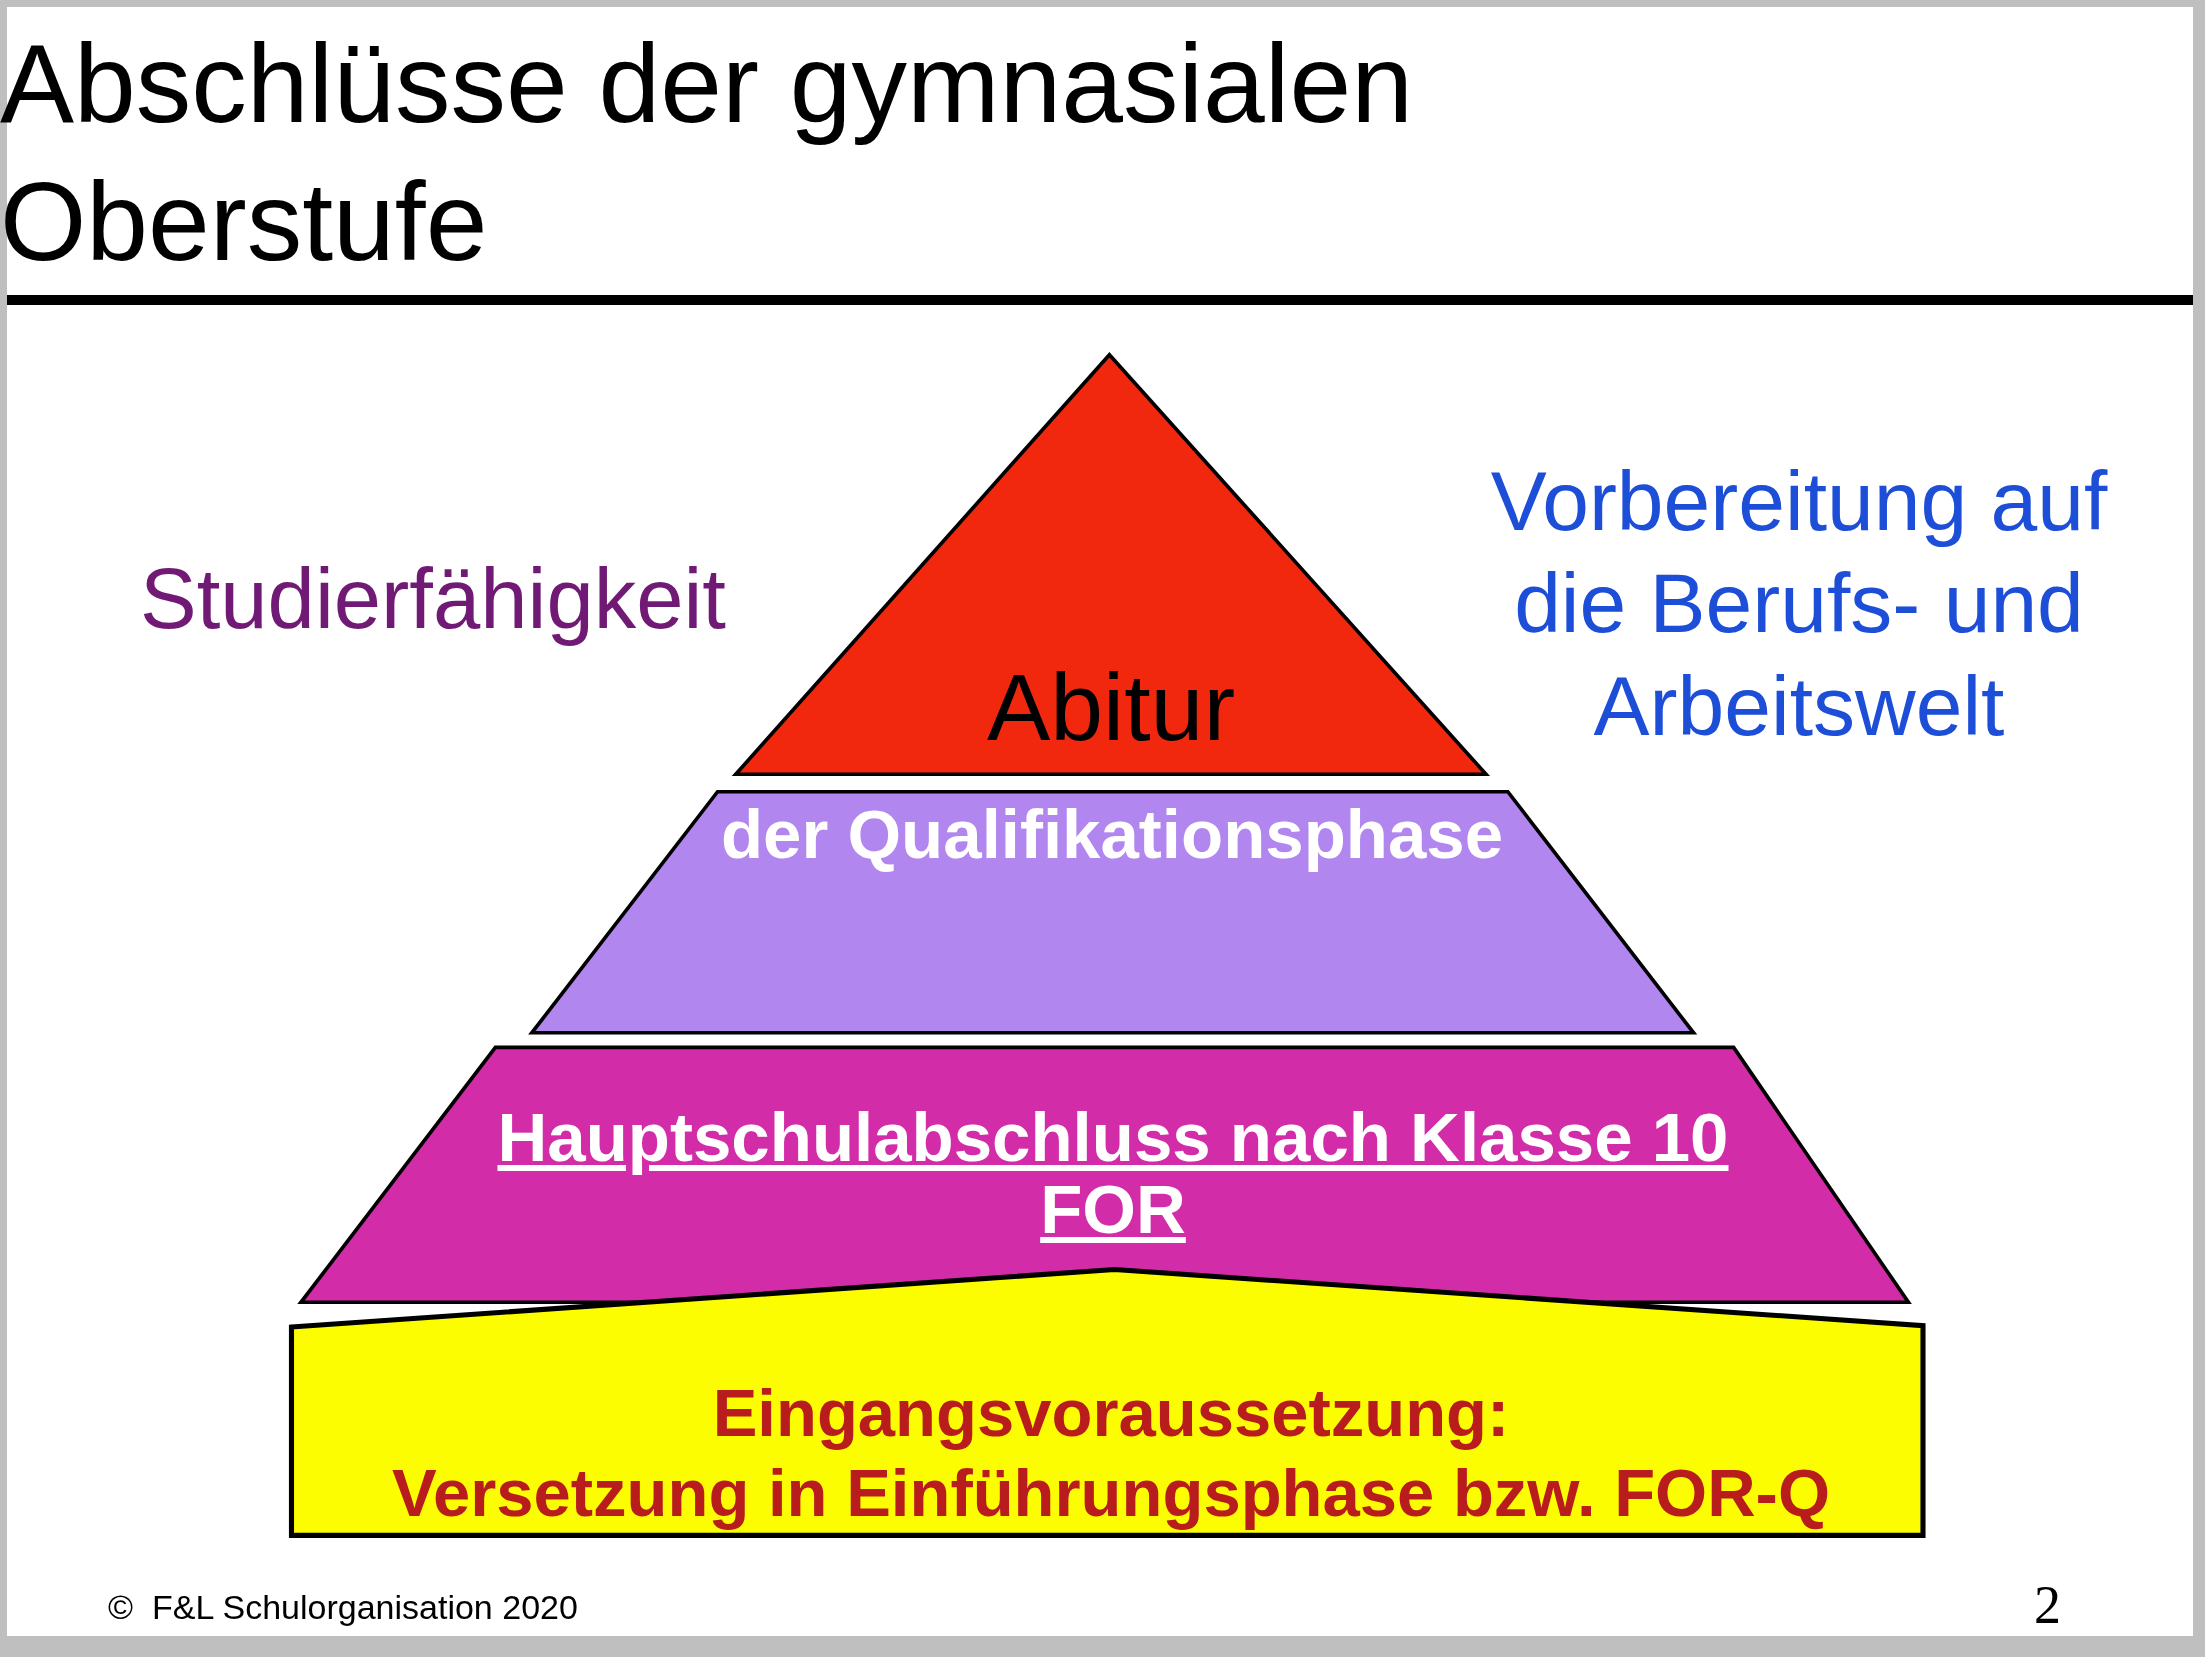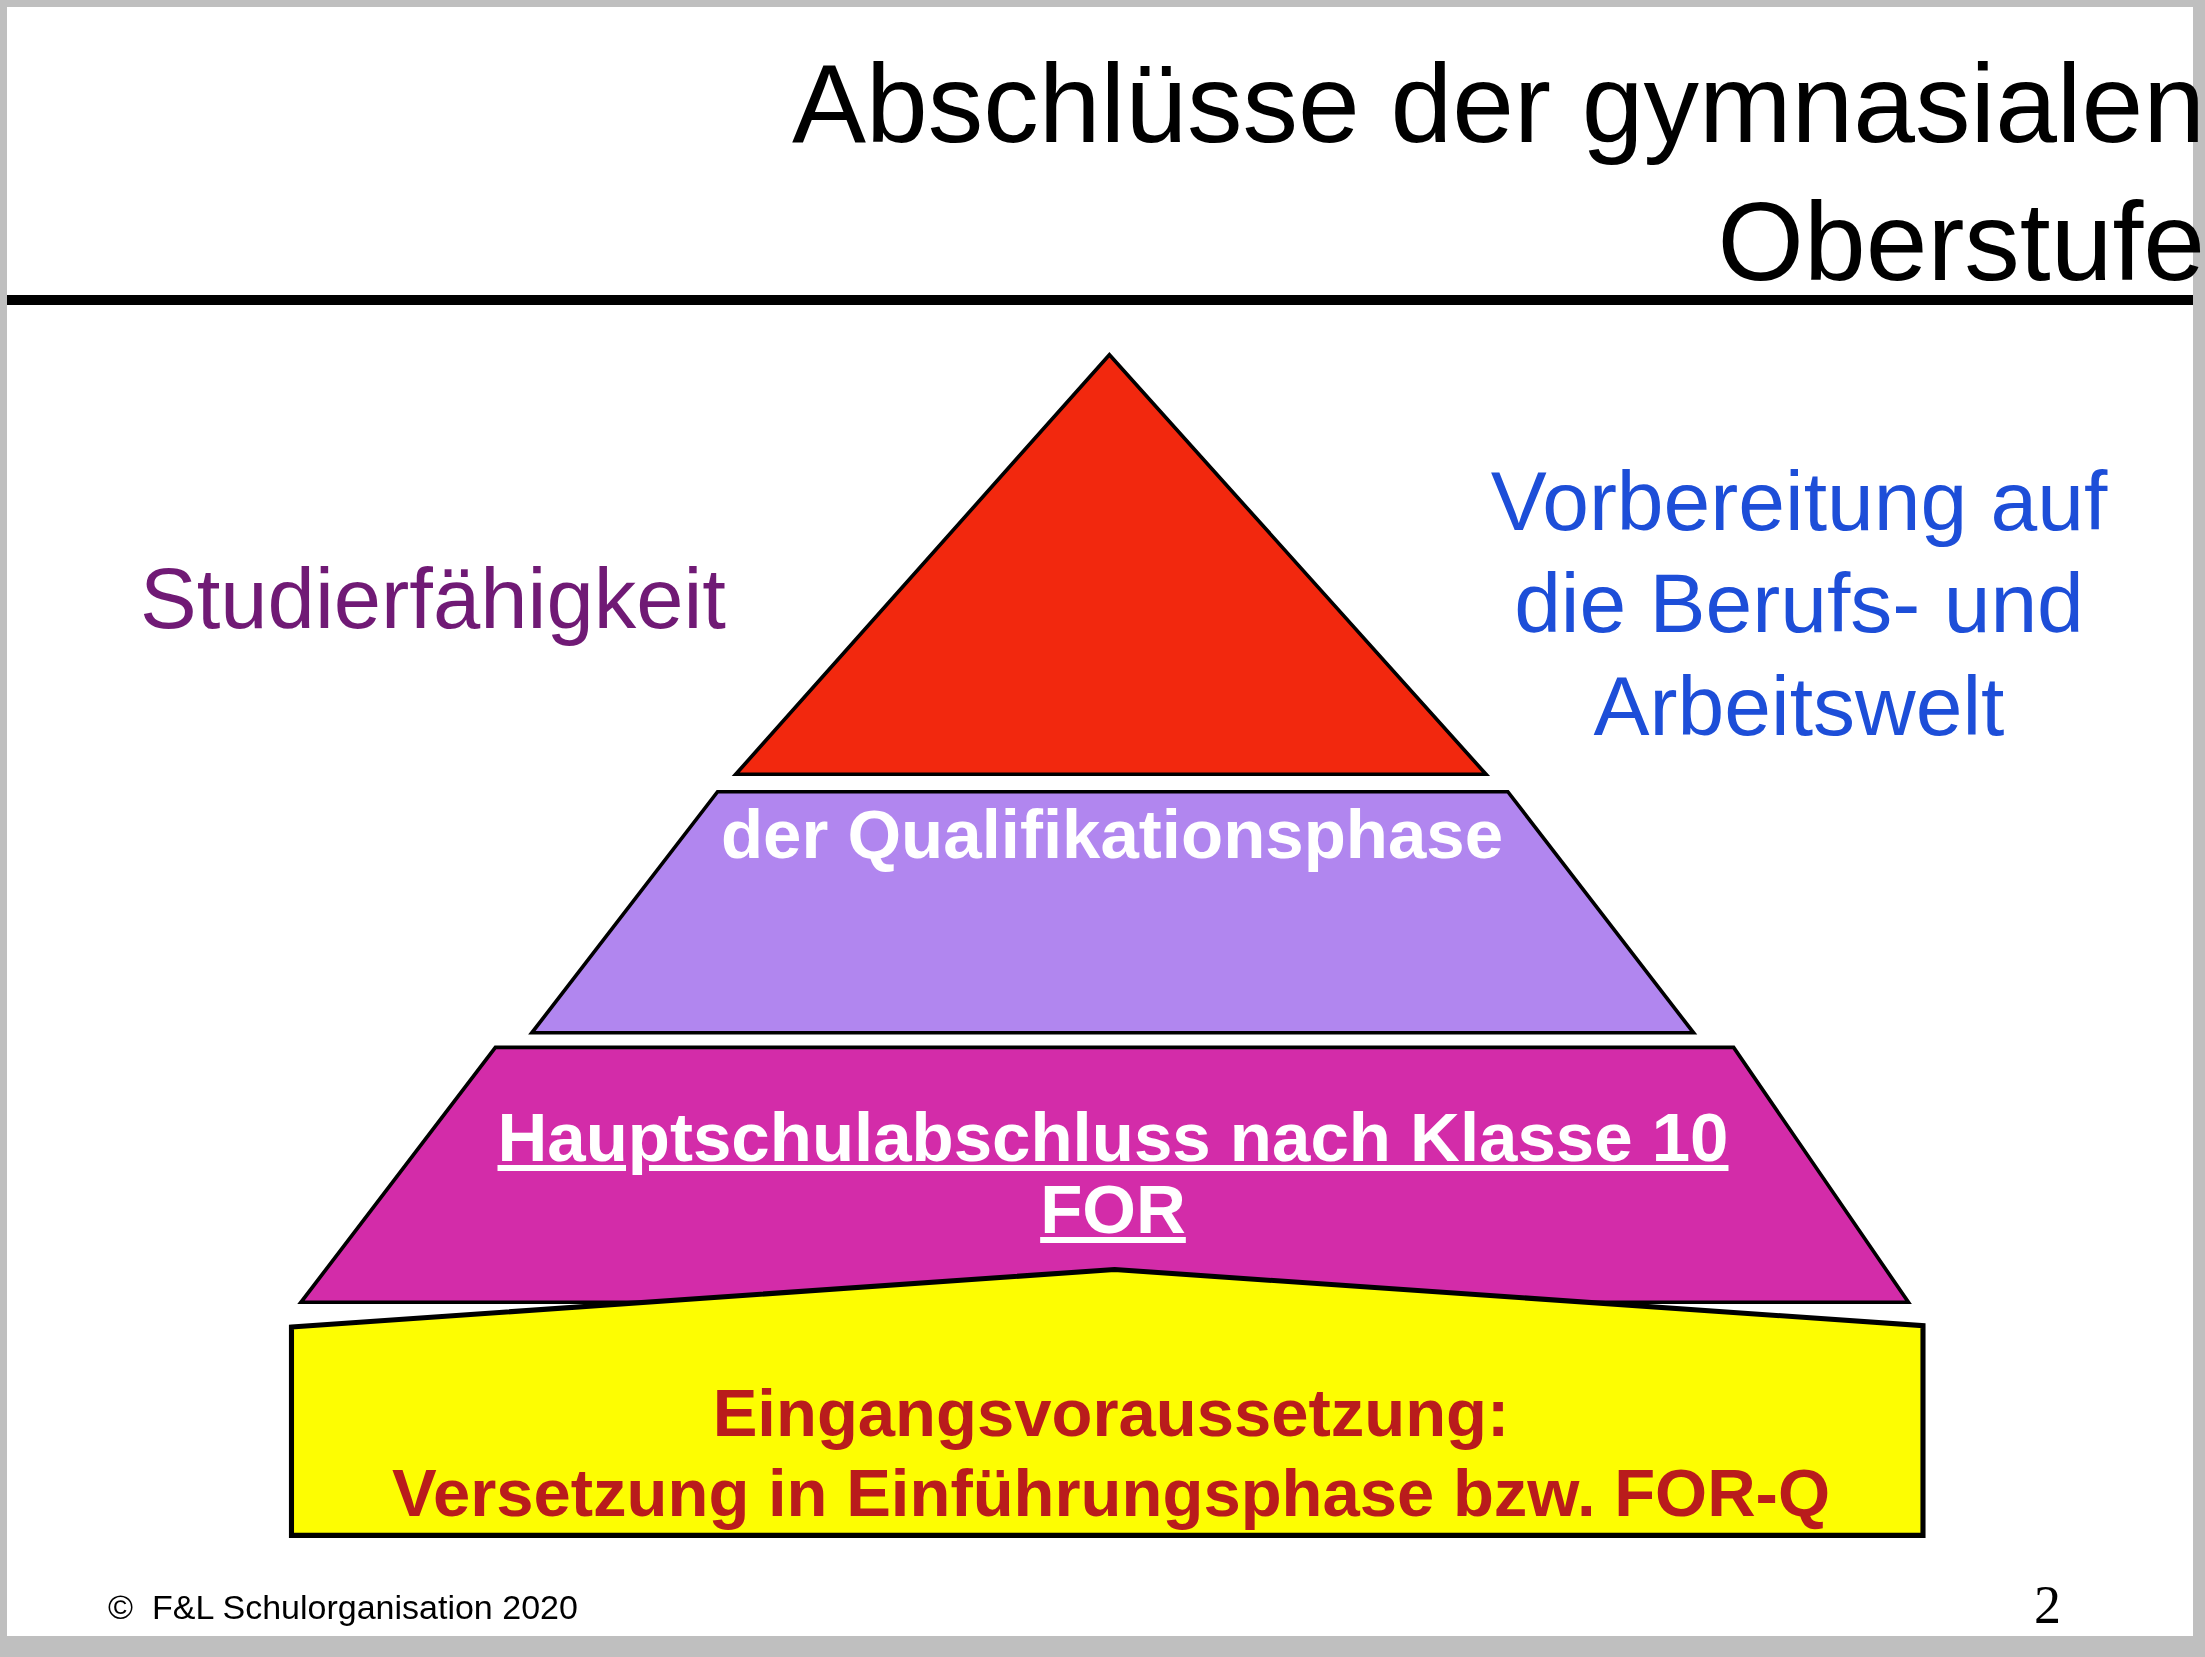--- a/index.html
+++ b/index.html
@@ -13,27 +13,26 @@
   .slide{
     position:absolute;
     left:7.3px;top:6.6px;
     width:2186px;height:1629px;
     background:#ffffff;
   }
   .abs{position:absolute;}
   .centered{transform:translateX(-50%);text-align:center;}
   .page-title{
     left:0;right:0;top:14.6px;
-    text-align:right;
+    text-align:left;
     color:#000;
     font-size:111px;
     line-height:1.25;
     font-weight:400;
     letter-spacing:0;
-    margin-top:20px;
   }
   .title-rule{
     left:7.3px;width:2186px;top:295px;height:9.5px;
     background:#000;
   }
   .side-note-left{
     left:433px;top:552px;
     font-size:85px;line-height:1.1;color:#701a75;
     white-space:nowrap;
   }
@@ -93,20 +92,21 @@
     <div>Arbeitswelt</div>
   </div>
 
   <svg class="abs pyramid-svg" width="2205" height="1657" viewBox="0 0 3027 2275">
     <polygon points="1523,487 1010,1063 2040,1063" stroke="#000000" stroke-width="5" fill="#f2280e"></polygon>
     <polygon points="985,1087 2070,1087 2325,1418 730,1418" stroke="#000000" stroke-width="5" fill="#b186ef"></polygon>
     <polygon points="680,1438 2380,1438 2620,1788 413,1788" stroke="#000000" stroke-width="5" fill="#d32ca9"></polygon>
     <polygon points="400,1822 1530,1743 2640,1820 2640,2108 400,2108" stroke="#000000" stroke-width="7" fill="#fdfd02"></polygon>
   </svg>
 
+  <div class="abs centered layer-label label-abitur">Abitur</div>
 
   <div class="abs centered layer-label label-fhr">
     <div>der Qualifikationsphase</div>
   </div>
 
   <div class="abs centered layer-label label-for">
     <div>Hauptschulabschluss nach Klasse 10</div>
     <div>FOR</div>
   </div>
 

